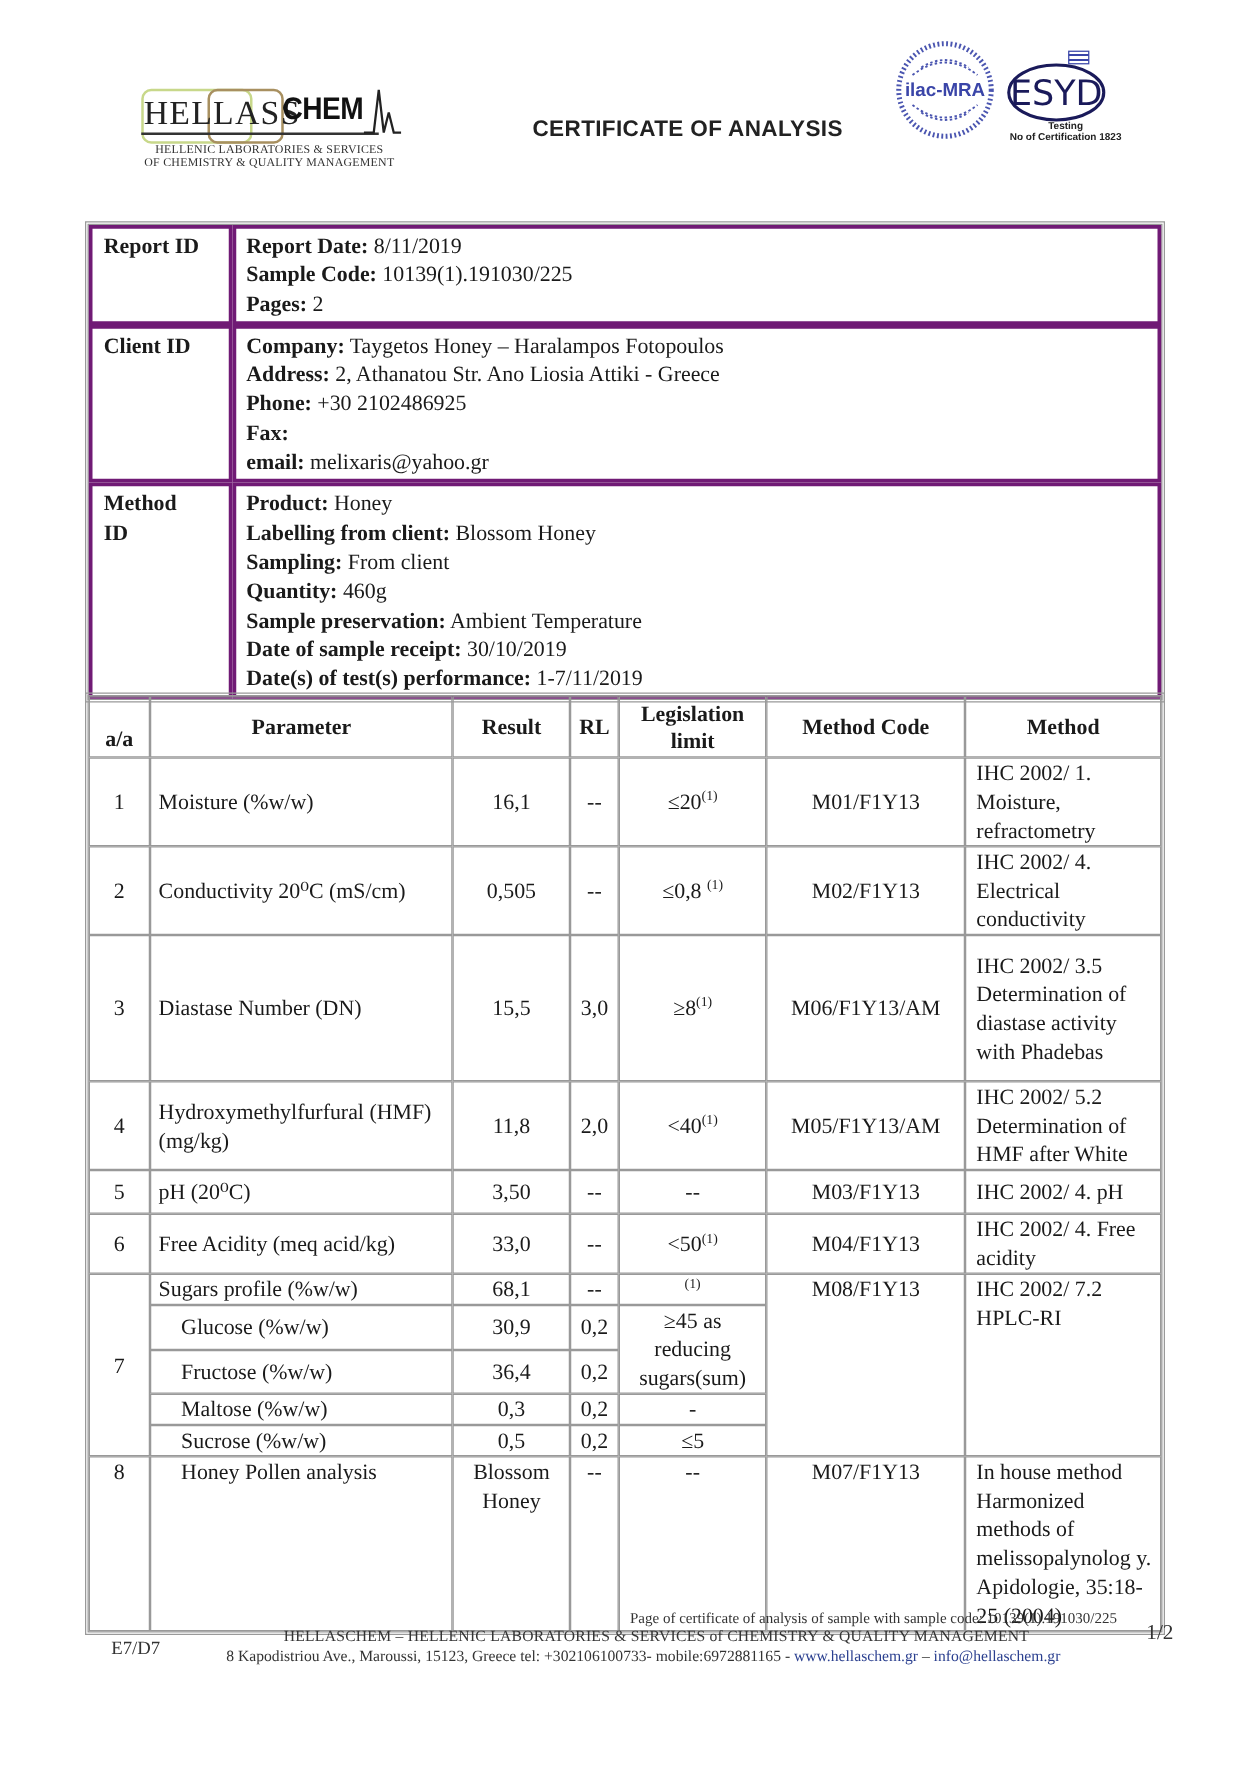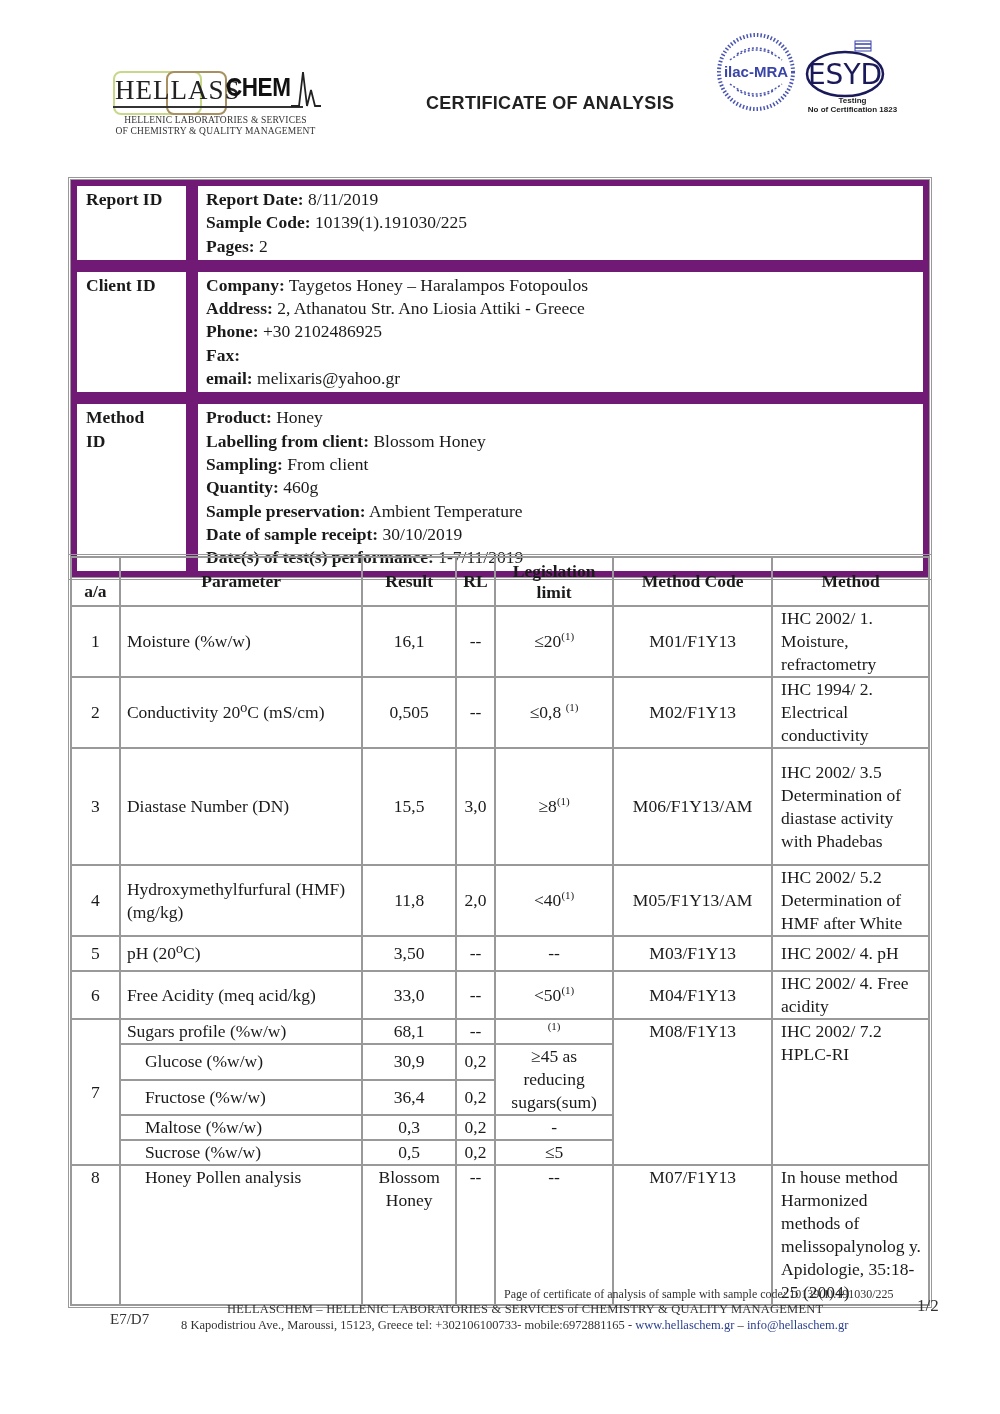--- a/index.html
+++ b/index.html
@@ -18,21 +18,21 @@
 
   .title { position: absolute; left: 405px; top: 93px; font-family: "Liberation Sans", sans-serif; font-weight: bold; font-size: 18px; color: #222; letter-spacing: 0.3px; margin-left: 21px; }
 
   .ilac { position: absolute; left: 715px; top: 32px; width: 82px; height: 80px; }
   .esyd { position: absolute; left: 803px; top: 38px; width: 100px; height: 80px; }
   .esyd-text { position: absolute; left: 800px; top: 96px; width: 105px; text-align: center; font-family: "Liberation Sans", sans-serif; font-weight: bold; font-size: 8px; line-height: 9px; color: #222; }
 
   
   table { border-collapse: separate; border-spacing: 0; position: absolute; }
   .info { left: 70px; top: 179px; width: 860px; border: 1px solid #999; outline: 1px solid #999; outline-offset: 1px; }
-  .info td { border: 6px solid #701a75; vertical-align: top; font-size: 17.5px; line-height: 23.3px; padding: 2px 8px; }
+  .info td { border: 3px solid #701a75; vertical-align: top; font-size: 17.5px; line-height: 23.3px; padding: 2px 8px; }
   .info td.lbl { width: 92px; font-weight: bold; padding-left: 9px; }
   .info td.val b { font-weight: bold; }
 
   
   .res { left: 70px; top: 556px; width: 860px; border: 1px solid #999; outline: 1px solid #999; outline-offset: 1px; }
   .res th, .res td { border: 1px solid #999; font-size: 17.5px; line-height: 23px; padding: 0 6px; }
   .res th { font-weight: bold; height: 45px; vertical-align: middle; text-align: center; }
   .res th.aa { vertical-align: bottom; padding-bottom: 2px; }
   .res td { vertical-align: middle; }
   .c { text-align: center; }
@@ -40,21 +40,21 @@
   .sup { font-size: 11px; vertical-align: super; line-height: 0; }
   .small { font-size: 13px; line-height: 20px; }
   .indent { padding-left: 24px !important; }
   .top { vertical-align: top !important; }
 
   
   .foot1 { position: absolute; left: 456px; top: 1287px; font-size: 12px; color: #333; margin-left: 48px; }
   .foot2 { position: absolute; left: 227px; top: 1302px; font-size: 12.5px; color: #333; letter-spacing: 0.2px; }
   .foot3 { position: absolute; left: 181px; top: 1318px; font-size: 12.5px; color: #333; }
   .foot3 a { color: #2a3f8f; text-decoration: none; }
-  .e7 { position: absolute; left: 110px; top: 1311px; font-size: 15px; color: #333; }
+  .e7 { position: absolute; left: 89px; top: 1311px; font-size: 15px; color: #333; }
   .pg { position: absolute; left: 917px; top: 1296px; font-size: 17px; color: #333; }
 </style>
 </head>
 <body>
 
 <div class="logo">
   <div class="logo-box1"></div>
   <div class="logo-box2"></div>
   <div class="logo-hel"><span>HEL</span><span>LAS</span><span>S</span></div>
   <div class="logo-chem">CHEM</div>
@@ -157,21 +157,21 @@
         <td class="c">M01/F1Y13</td>
         <td class="meth">IHC 2002/ 1. Moisture, refractometry</td>
       </tr>
       <tr style="height: 71px;">
         <td class="c">2</td>
         <td>Conductivity 20⁰C (mS/cm)</td>
         <td class="c">0,505</td>
         <td class="c">--</td>
         <td class="c"><span>≤0,8 </span><span class="sup">(1)</span></td>
         <td class="c">M02/F1Y13</td>
-        <td class="meth">IHC 1994/ 2. Electrical conductivity</td>
+        <td class="meth">IHC 2002/ 4. Electrical conductivity</td>
       </tr>
       <tr style="height: 117px;">
         <td class="c">3</td>
         <td>Diastase Number (DN)</td>
         <td class="c">15,5</td>
         <td class="c">3,0</td>
         <td class="c"><span>≥8</span><span class="sup">(1)</span></td>
         <td class="c">M06/F1Y13/AM</td>
         <td class="meth">IHC 2002/ 3.5 Determination of diastase activity with Phadebas</td>
       </tr>

